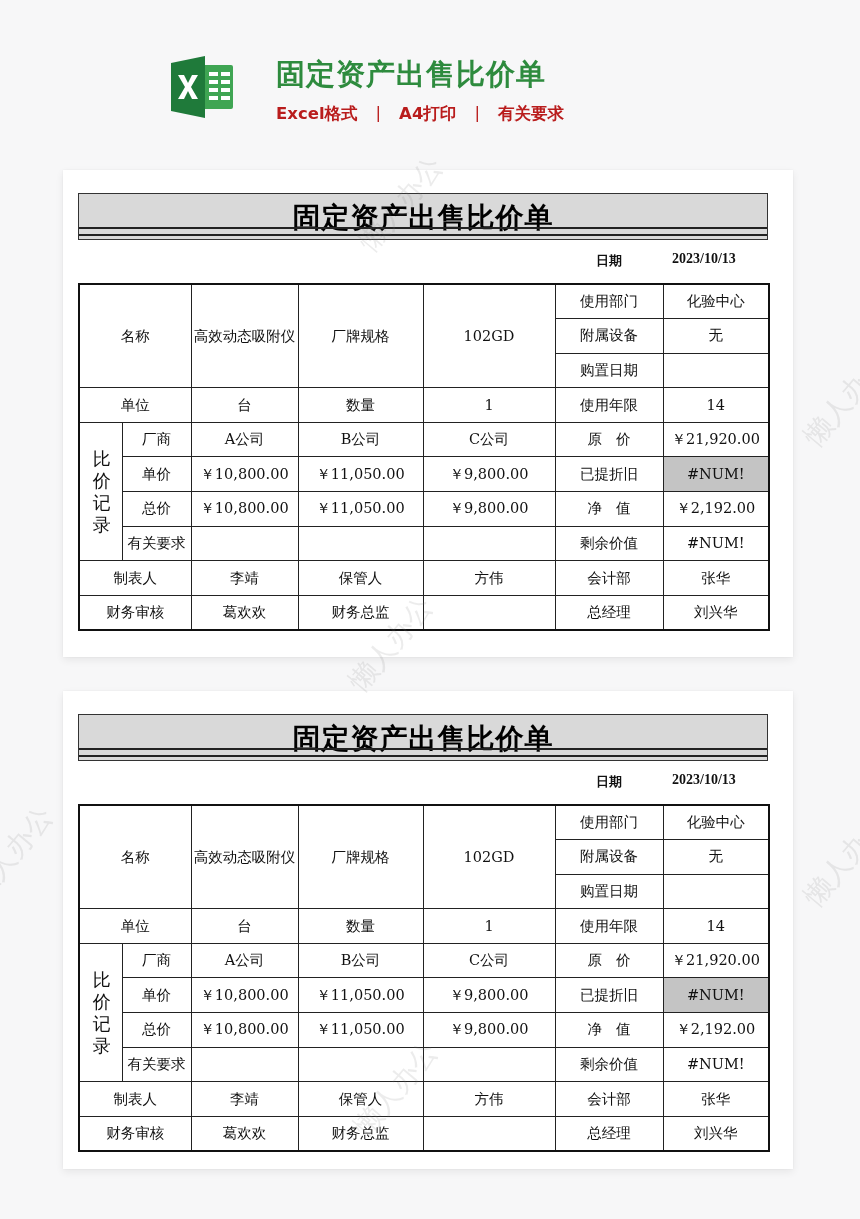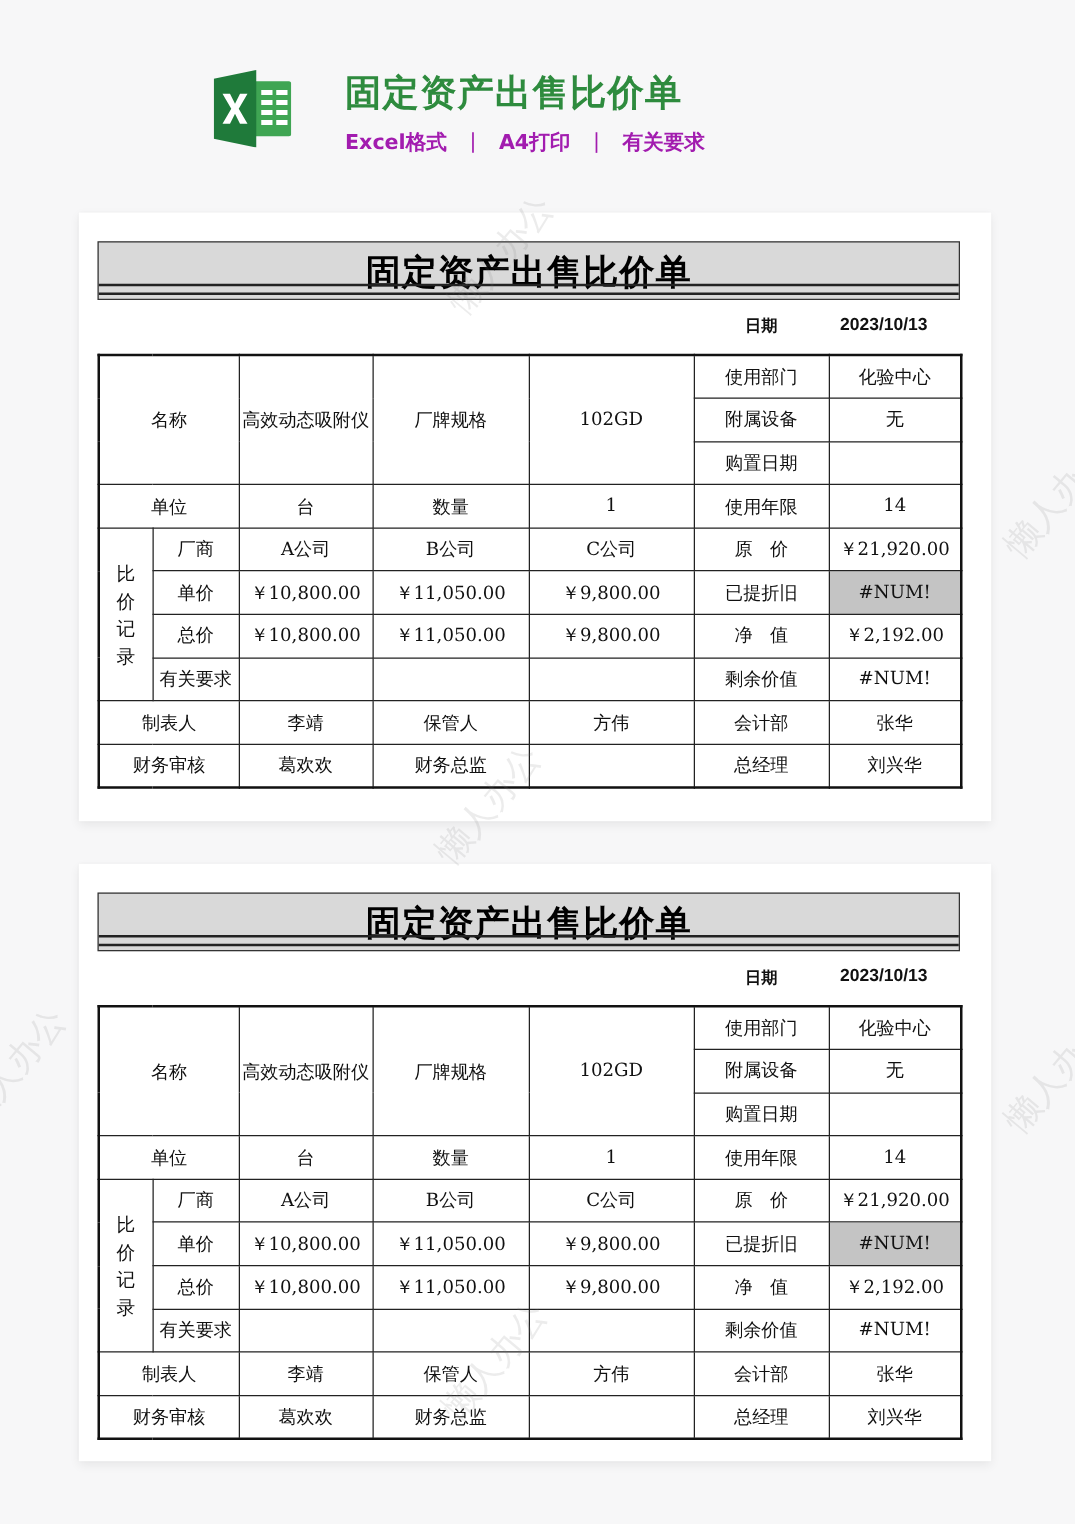--- a/index.html
+++ b/index.html
@@ -4,48 +4,48 @@
 <style>
   * { box-sizing: border-box; margin: 0; padding: 0; }
   html, body { width: 860px; height: 1219px; background: #f7f7f8; overflow: hidden; }
   body { position: relative; font-family: "DejaVu Serif", "Liberation Serif", serif; color: #111; }
 
   
   .hdr-icon { position: absolute; left: 171px; top: 56px; width: 62px; height: 62px; }
   .hdr-title { position: absolute; left: 276px; top: 55px; font-family: "DejaVu Sans", "Liberation Sans", sans-serif;
                font-weight: bold; font-size: 29px; letter-spacing: 1px; color: #2e8b3e; white-space: nowrap; }
   .hdr-sub { position: absolute; left: 276px; top: 103px; font-family: "DejaVu Sans", "Liberation Sans", sans-serif;
-             font-weight: bold; font-size: 16.5px; color: #a21caf; white-space: nowrap; display: flex; gap: 0; }
+             font-weight: bold; font-size: 16.5px; color: #b91c1c; white-space: nowrap; display: flex; gap: 0; }
   .hdr-sub .sep { margin: 0 18px; font-weight: normal; }
 
   
   .card { position: absolute; left: 63px; width: 730px; background: #fff;
           box-shadow: 0 3px 8px rgba(0,0,0,0.07), 0 0 2px rgba(0,0,0,0.05); }
   .card1 { top: 170px; height: 487px; }
   .card2 { top: 691px; height: 478px; }
 
   .titlebar { position: absolute; left: 15px; top: 23px; width: 690px; height: 47px;
               background: #d9d9d9; border: 1.5px solid #333; }
   .titlebar .lines { position: absolute; left: 0; right: 0; bottom: 3px; height: 9px;
                      border-top: 2.5px solid #222; border-bottom: 2px solid #222; }
   .titlebar .ttl { position: absolute; left: 0; right: 0; top: 5px; text-align: center;
                    font-family: "DejaVu Serif", "Liberation Serif", serif; font-weight: bold;
                    font-size: 28px; letter-spacing: 1px; color: #000; }
 
   .date-label { position: absolute; left: 533px; top: 82px; font-family: "DejaVu Sans", "Liberation Sans", sans-serif;
                 font-weight: bold; font-size: 13px; text-align: center; }
-  .date-value { position: absolute; left: 609px; top: 81px; font-family: Liberation Sans, sans-serif;
+  .date-value { position: absolute; left: 609px; top: 81px; font-family: Liberation Serif, serif;
                 font-weight: bold; font-size: 14px; }
 
   table.form { position: absolute; left: 15px; top: 113px; width: 690px; border-collapse: collapse;
                border: 2.5px solid #111; table-layout: fixed; }
   table.form td { border: 1.2px solid #222; height: 34.6px; text-align: center; vertical-align: middle;
                   font-size: 14.5px; padding: 0; white-space: nowrap; overflow: hidden; }
   table.form td.gray { background: #c4c4c4; }
-  table.form td.vlabel { line-height: 22px; font-size: 15px; white-space: normal; }
+  table.form td.vlabel { line-height: 22px; font-size: 18px; white-space: normal; }
   table.form td.sp { letter-spacing: 14px; padding-left: 14px; }
   table.form td.money { font-size: 14.5px; margin-left: 26px; }
 
   
   .wm { position: absolute; font-family: "DejaVu Serif", "Liberation Serif", serif; font-size: 28px;
         color: rgba(120,120,120,0.14); transform: rotate(-50deg); white-space: nowrap; pointer-events: none; }
 </style>
 </head>
 <body>
 

